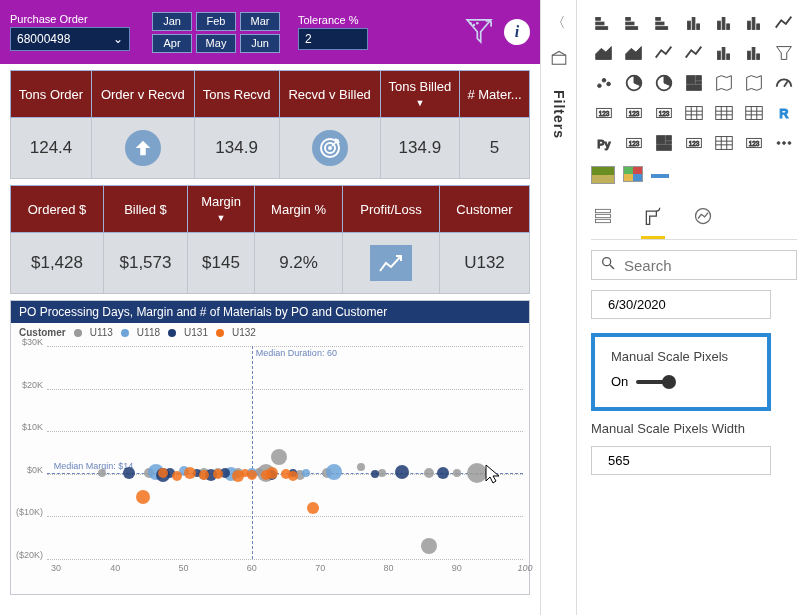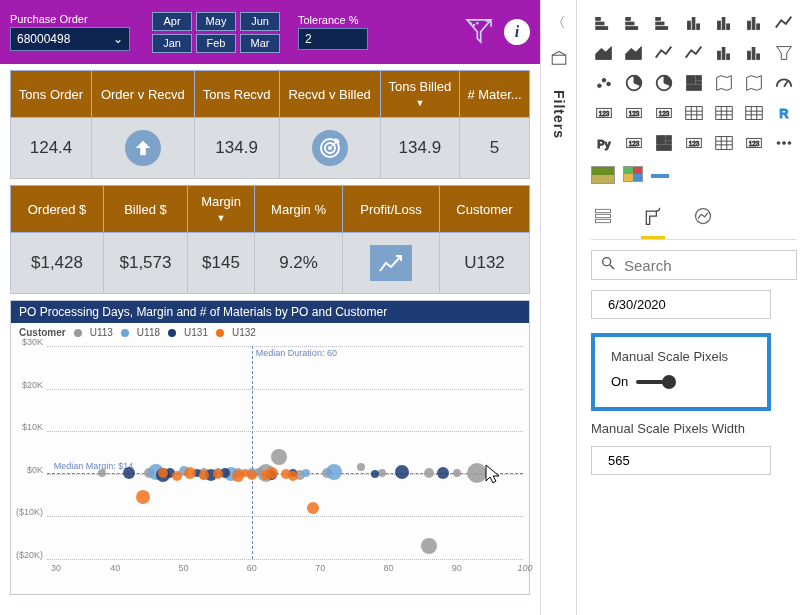--- a/index.html
+++ b/index.html
@@ -13,21 +13,21 @@
   .mrow{display:flex;gap:4px}
   .mbtn{width:40px;height:19px;background:#1f3b73;border:1px solid #8aa0cf;color:#fff;font-size:11px;display:flex;align-items:center;justify-content:center;cursor:pointer}
   .tol{margin-left:6px}
   .tol-label{font-size:11px;display:block;margin-bottom:2px}
   .tol-input{width:70px;height:22px;background:#0e2552;border:1px solid #6b86bd;color:#fff;padding:0 6px;font-size:12px}
   .icons-right{margin-left:auto;display:flex;gap:8px;align-items:center}
   .funnel-icon svg{width:34px;height:34px}
   .info-circle{width:26px;height:26px;border-radius:50%;background:#fff;color:#1f3b73;font-weight:700;display:flex;align-items:center;justify-content:center;font-size:16px;font-style:italic;font-family:Georgia,serif}
   
   table{width:520px;border-collapse:collapse;margin:6px 10px 0 10px}
-  th{background:#a16207;color:#fff;font-weight:400;font-size:13px;padding:8px 4px;border:1px solid #9db0d8}
+  th{background:#7f1d1d;color:#fff;font-weight:400;font-size:13px;padding:8px 4px;border:1px solid #9db0d8}
   td{background:#dadde2;color:#333;font-size:17px;text-align:center;padding:12px 4px;border:1px solid #bfc4cd}
   .arrow-circle{width:36px;height:36px;border-radius:50%;background:#7da3ca;display:inline-flex;align-items:center;justify-content:center}
   .target-circle{width:36px;height:36px;border-radius:50%;background:#7da3ca;display:inline-flex;align-items:center;justify-content:center}
   .pl-icon{width:42px;height:36px;background:#7da3ca;display:inline-flex;align-items:center;justify-content:center}
   
   .chart{margin:6px 10px 0 10px;width:520px;height:295px;background:#fdfdfd;border:1px solid #c5c9d2}
   .chart-title{background:#1f3b73;color:#fff;font-size:12px;padding:4px 8px}
   .legend{font-size:10px;color:#555;display:flex;gap:8px;align-items:center;padding:4px 8px}
   .lg-dot{width:8px;height:8px;border-radius:50%;display:inline-block}
   .plot{position:relative;width:100%;height:235px}
@@ -80,28 +80,28 @@
   <div class="topbar">
     <div>
       <span class="po-label">Purchase Order</span>
       <div class="po-select">
         <span>68000498</span>
         <span>⌄</span>
       </div>
     </div>
     <div class="months">
       <div class="mrow">
+        <div class="mbtn">Jan</div>
+        <div class="mbtn">Feb</div>
+        <div class="mbtn">Mar</div>
+      </div>
+      <div class="mrow">
         <div class="mbtn">Apr</div>
         <div class="mbtn">May</div>
         <div class="mbtn">Jun</div>
-      </div>
-      <div class="mrow">
-        <div class="mbtn">Jan</div>
-        <div class="mbtn">Feb</div>
-        <div class="mbtn">Mar</div>
       </div>
     </div>
     <div class="tol">
       <span class="tol-label">Tolerance %</span>
       <input class="tol-input" value="2" style="">
     </div>
     <div class="icons-right">
       <span class="funnel-icon">
         <svg viewBox="0 0 40 40">
             <path d="M6 8 L34 8 L22 22 L22 34 L18 30 L18 22 Z" fill="none" stroke="#c9d6f0" stroke-width="2"></path>

